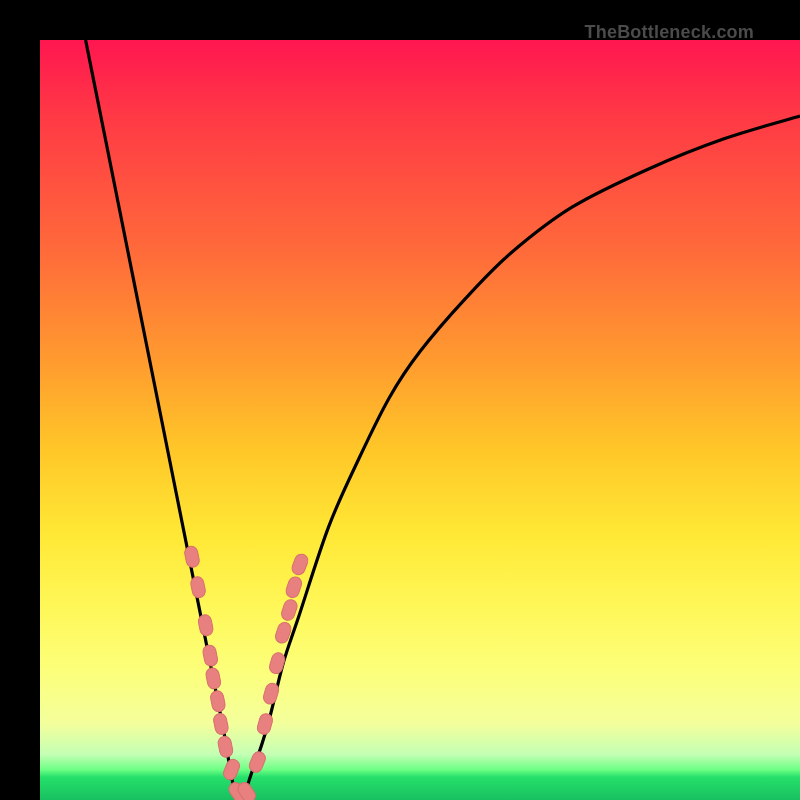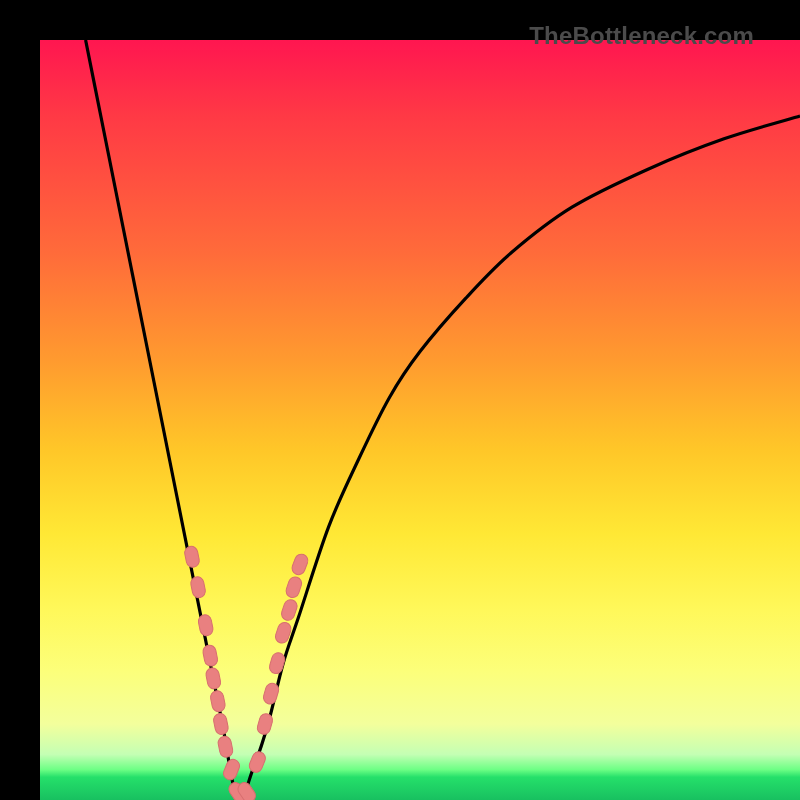--- a/index.html
+++ b/index.html
@@ -41,21 +41,21 @@
       #c4ffb4 94%,
       #6dff85 96%,
       #25e06a 97%,
       #18c060 100%
     );
   }
   .watermark {
     position: absolute;
     top: 2px;
     right: 26px;
-    font-size: 24px;
+    font-size: 18px;
     font-weight: 600;
     color: #4b4b4b;
     letter-spacing: 0.2px;
   }
   svg.plot {
     position: absolute;
     top: 20px;
     left: 20px;
     width: 760px;
     height: 760px;

